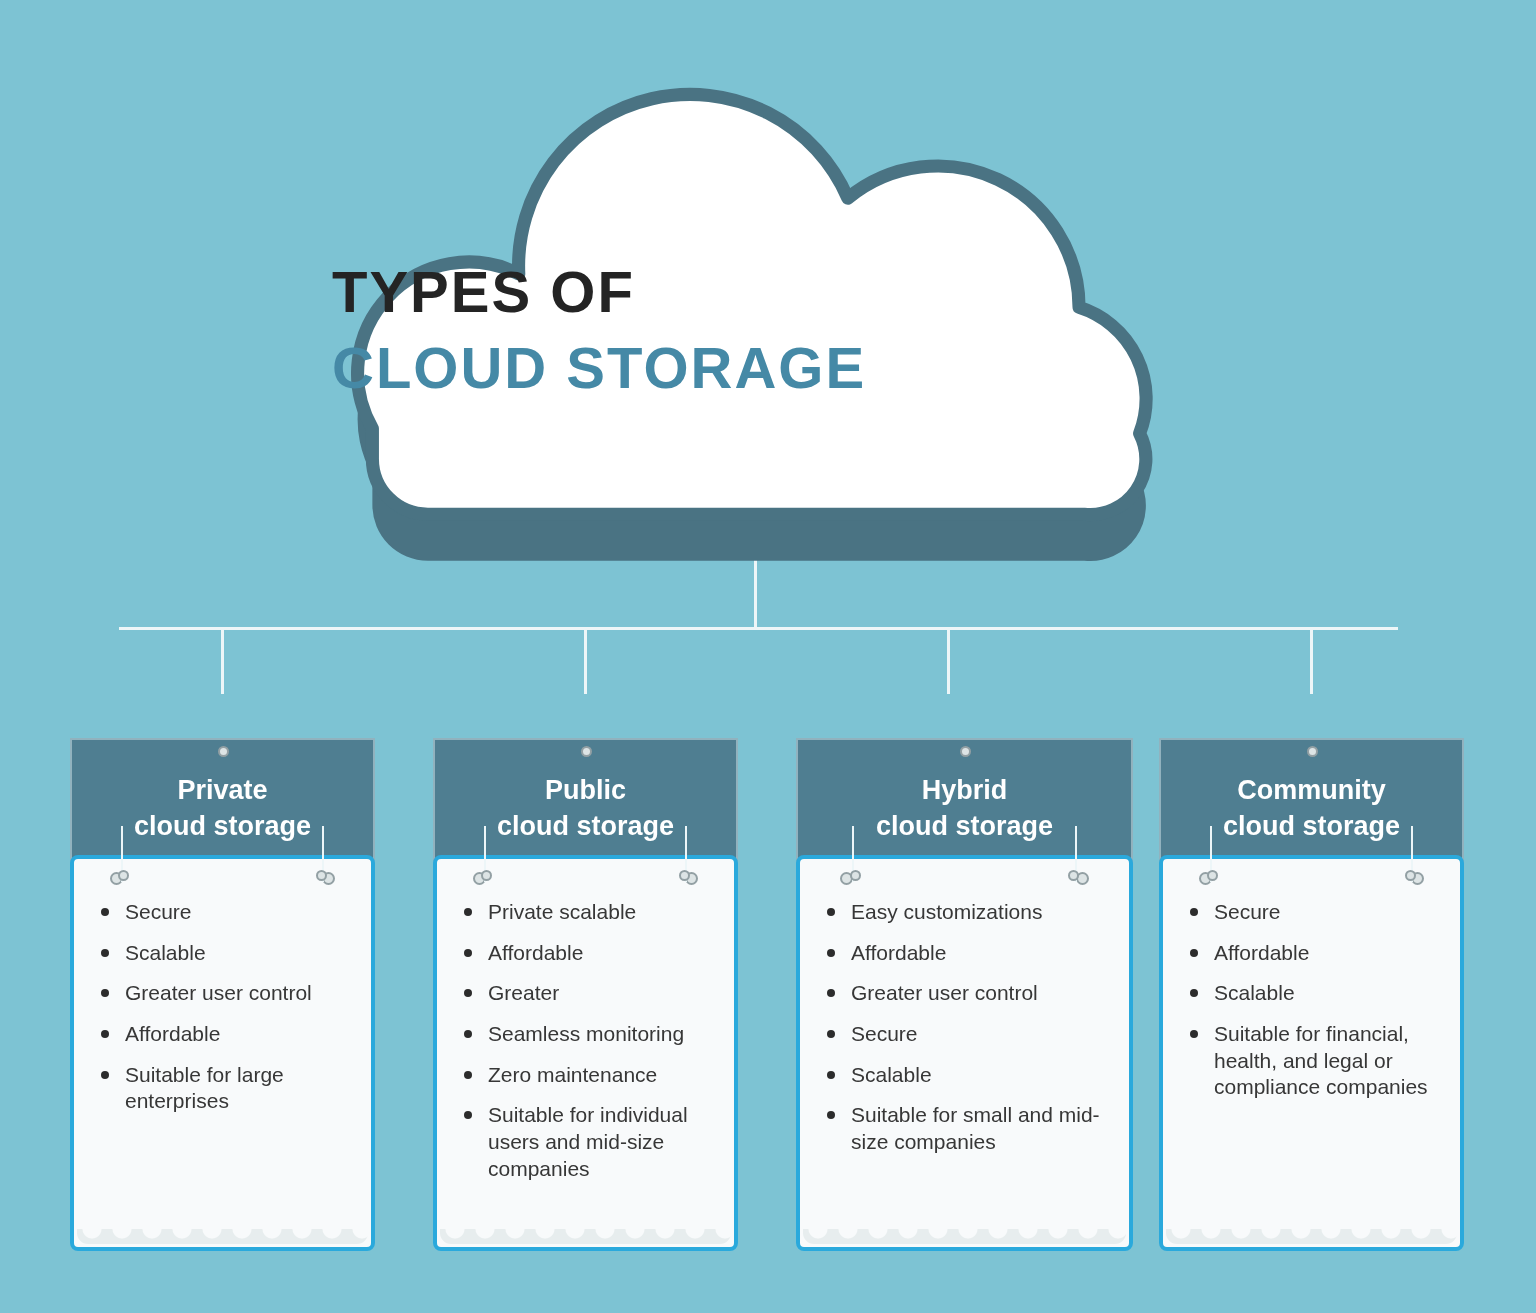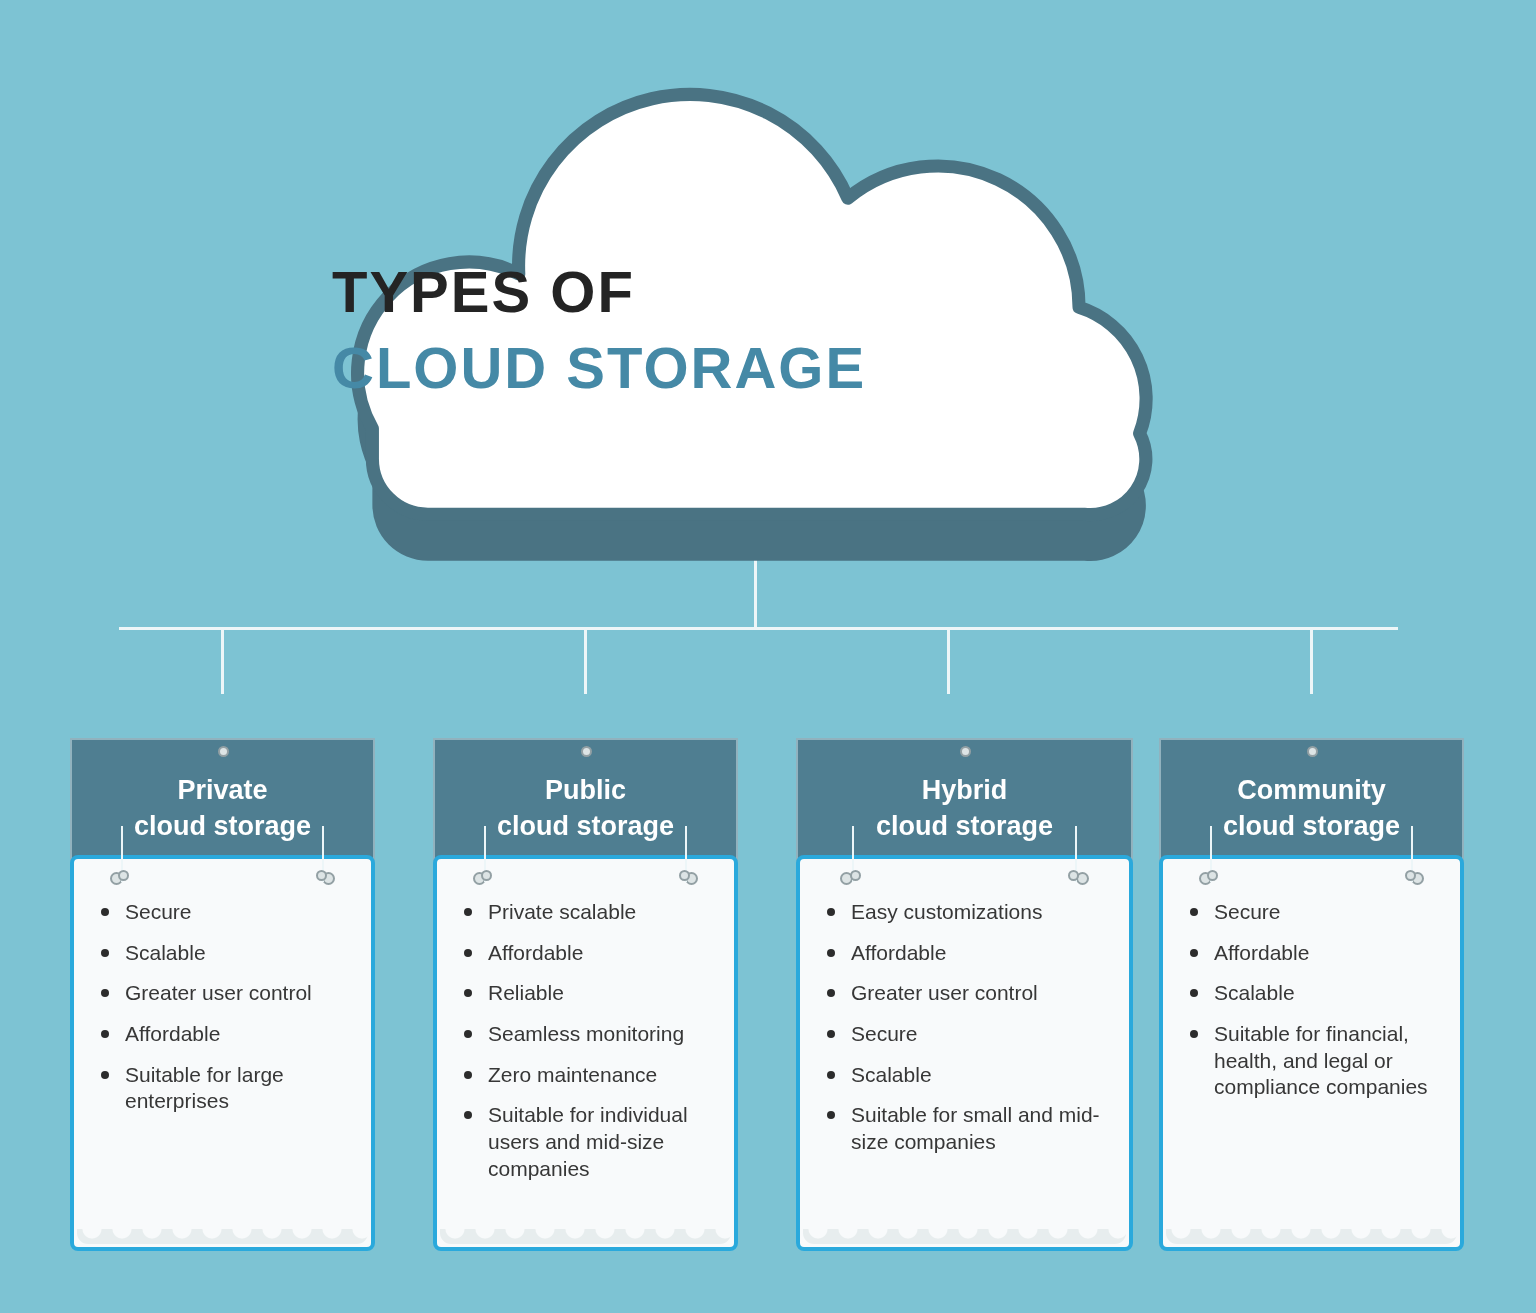--- a/index.html
+++ b/index.html
@@ -133,21 +133,21 @@
       <span class="pin pin-br"></span>
     </div>
     <div class="link link-l"></div>
     <div class="link link-r"></div>
     <div class="card">
       <span class="pin card-pin card-pin-l"></span>
       <span class="pin card-pin card-pin-r"></span>
       <ul>
         <li>Private scalable</li>
         <li>Affordable</li>
-        <li>Reliable</li>
+        <li>Greater</li>
         <li>Seamless monitoring</li>
         <li>Zero maintenance</li>
         <li>Suitable for individual users and mid-size companies</li>
       </ul>
       <div class="wave"></div>
     </div>
   </div>
 
   <div class="column col-2">
     <div class="header">

